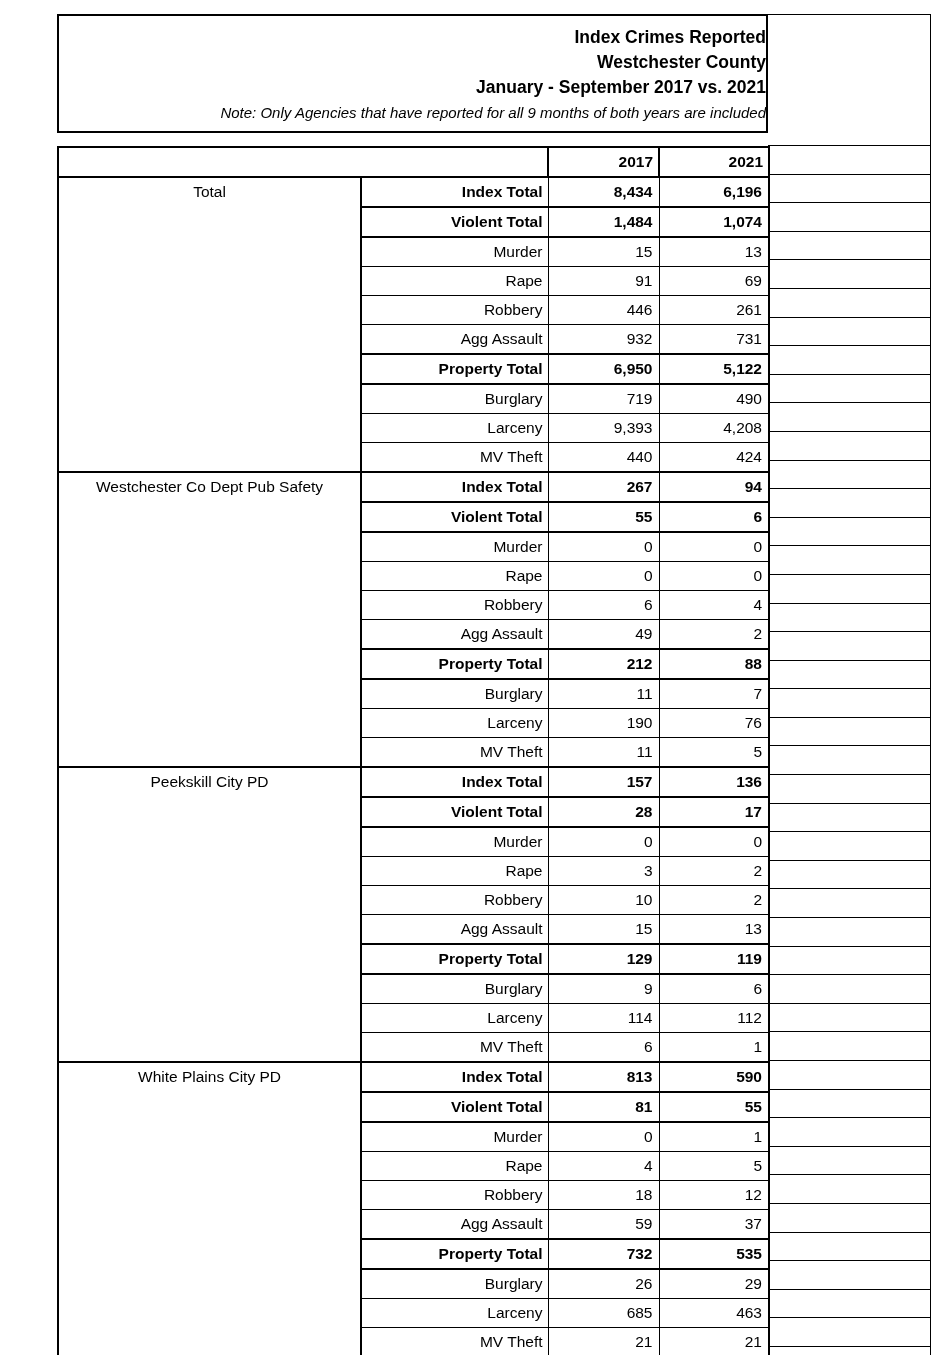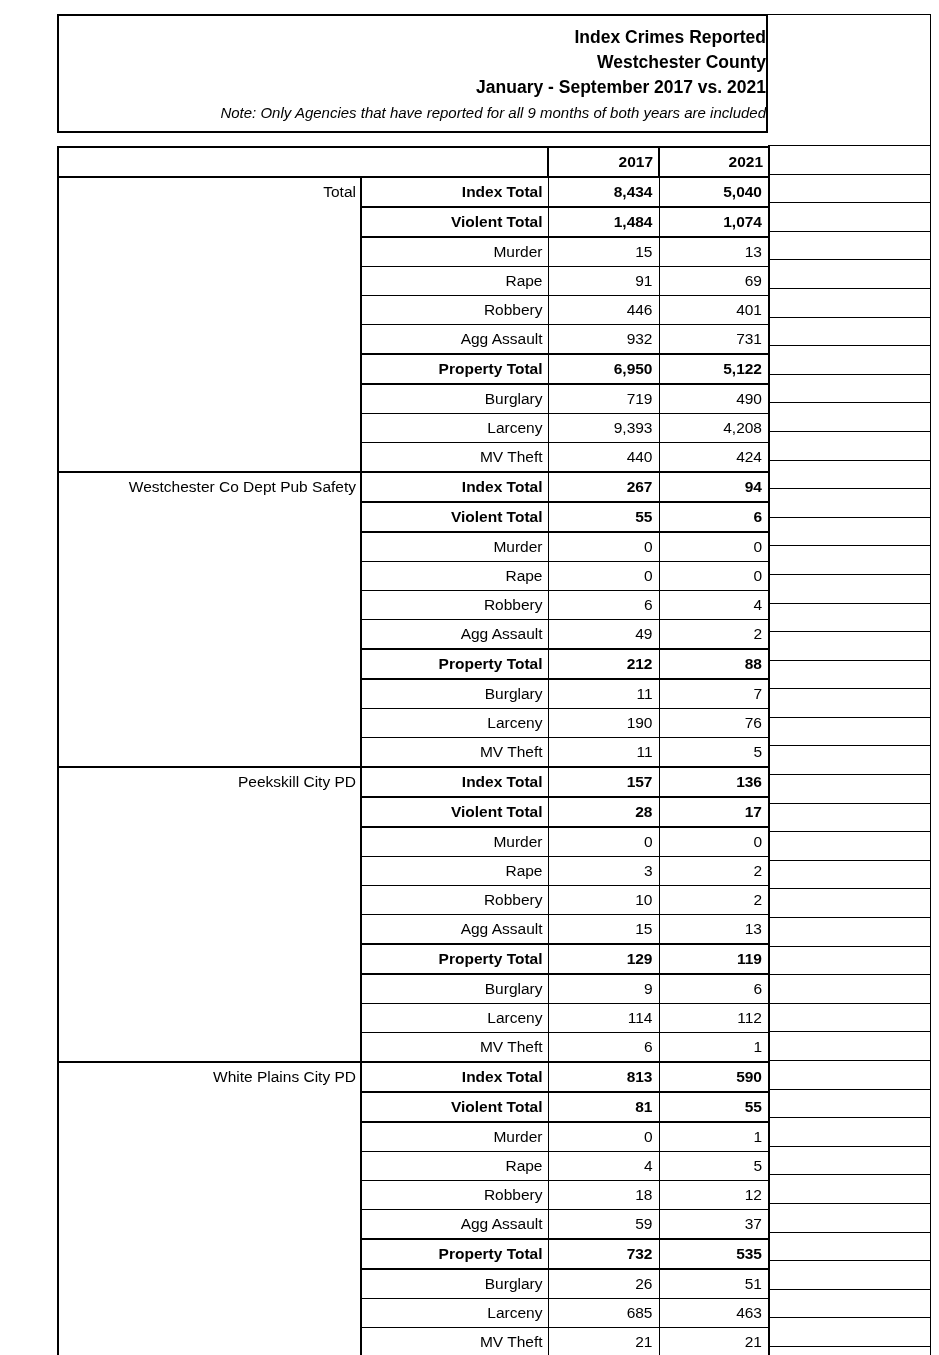--- a/index.html
+++ b/index.html
@@ -50,21 +50,21 @@
     overflow: hidden;
     white-space: nowrap;
   }
   .crime-table thead th {
     border: 2px solid #000;
     font-weight: bold;
     text-align: right;
   }
   .crime-table td.agency {
     vertical-align: top;
-    text-align: right;
+    text-align: center;
     border-right: 2px solid #000;
     line-height: 22px;
     padding: 3px 4px 0 4px;
   }
   .crime-table tr.total-row td.agency { font-weight: normal; }
   .crime-table td.cat { text-align: right; padding-left: 10px; }
   .crime-table td.val { text-align: right; padding-right: 6px; }
   .crime-table tr.total-row td {
     font-weight: bold;
     border-top: 2px solid #000;
@@ -113,41 +113,41 @@
         <th colspan="2"></th>
         <th>2017</th>
         <th>2021</th>
       </tr>
     </thead>
     <tbody id="table-body">
         <tr class="total-row section-start">
           <td class="agency" rowspan="10">Total</td>
           <td class="cat">Index Total</td>
           <td class="val">8,434</td>
-          <td class="val">5,040</td>
+          <td class="val">6,196</td>
         </tr>
         <tr class="total-row">
           <td class="cat">Violent Total</td>
           <td class="val">1,484</td>
           <td class="val">1,074</td>
         </tr>
         <tr class="">
           <td class="cat">Murder</td>
           <td class="val">15</td>
           <td class="val">13</td>
         </tr>
         <tr class="">
           <td class="cat">Rape</td>
           <td class="val">91</td>
           <td class="val">69</td>
         </tr>
         <tr class="">
           <td class="cat">Robbery</td>
           <td class="val">446</td>
-          <td class="val">401</td>
+          <td class="val">261</td>
         </tr>
         <tr class="">
           <td class="cat">Agg Assault</td>
           <td class="val">932</td>
           <td class="val">731</td>
         </tr>
         <tr class="total-row">
           <td class="cat">Property Total</td>
           <td class="val">6,950</td>
           <td class="val">5,122</td>
@@ -301,21 +301,21 @@
           <td class="val">37</td>
         </tr>
         <tr class="total-row">
           <td class="cat">Property Total</td>
           <td class="val">732</td>
           <td class="val">535</td>
         </tr>
         <tr class="">
           <td class="cat">Burglary</td>
           <td class="val">26</td>
-          <td class="val">51</td>
+          <td class="val">29</td>
         </tr>
         <tr class="">
           <td class="cat">Larceny</td>
           <td class="val">685</td>
           <td class="val">463</td>
         </tr>
         <tr class="">
           <td class="cat">MV Theft</td>
           <td class="val">21</td>
           <td class="val">21</td>

